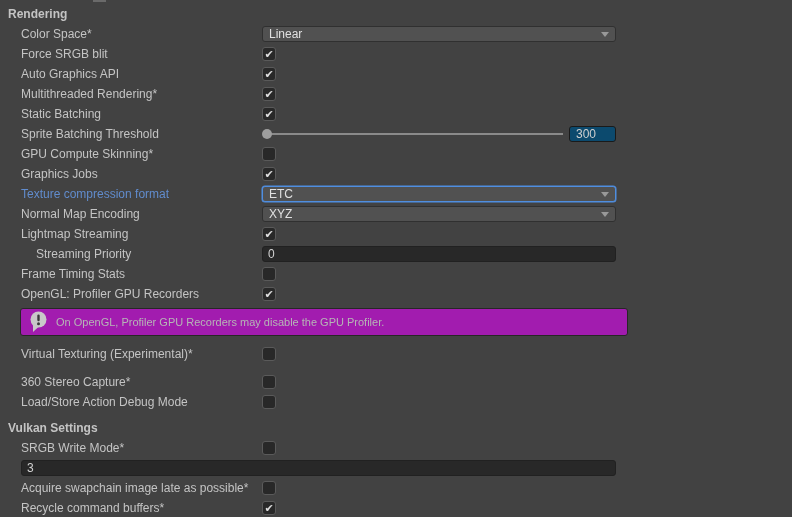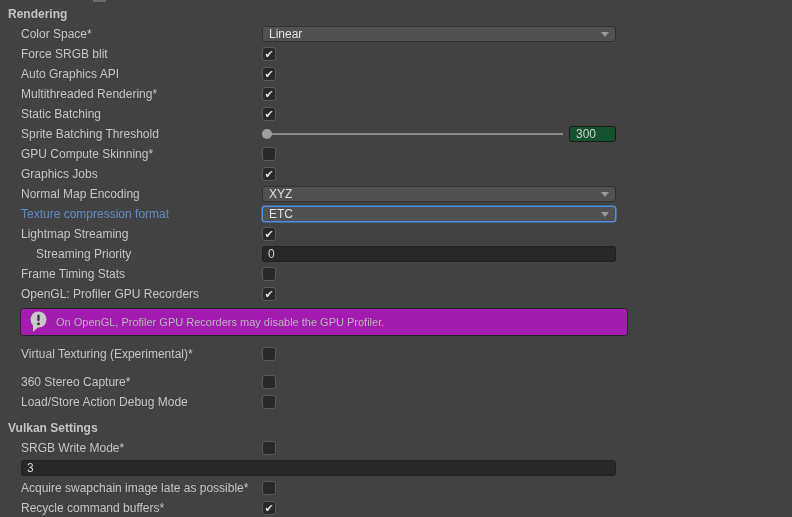--- a/index.html
+++ b/index.html
@@ -29,21 +29,21 @@
   .dropdown .ddvalue{flex:1;overflow:hidden;white-space:nowrap;}
   .caret{width:0;height:0;border-left:4px solid transparent;border-right:4px solid transparent;
     border-top:5px solid #999999;flex:0 0 auto;}
   
   .textfield{flex:1;height:16px;background:#282828;border:1px solid #212121;border-radius:3px;
     box-sizing:border-box;display:flex;align-items:center;padding:0 5px;color:#d2d2d2;min-width:0;}
   
   .slider-area{flex:1;height:16px;position:relative;margin-right:6px;}
   .slider-track{position:absolute;left:4px;right:0;top:7px;height:2px;background:#8a8a8a;}
   .slider-thumb{position:absolute;left:0;top:3px;width:10px;height:10px;border-radius:50%;background:#9e9e9e;}
-  .slider-value{flex:0 0 47px;height:16px;background:#14532d;border:1px solid #1a1a1a;border-radius:3px;
+  .slider-value{flex:0 0 47px;height:16px;background:#0c4a6e;border:1px solid #1a1a1a;border-radius:3px;
     box-sizing:border-box;display:flex;align-items:center;padding:0 6px;color:#cfcfcf;}
   
   .helpbox{margin:4px 4px 8px 20px;height:28px;background:#a21caf;border:1px solid #272727;border-radius:3px;
     box-sizing:border-box;display:flex;align-items:center;padding:0 8px;}
   .helpbox .htext{color:#b6b6b6;font-size:11px;margin-left:8px;}
   .helpicon{flex:0 0 auto;display:flex;align-items:center;}
   .spacer{width:100%;}
 </style>
 </head>
 <body>
@@ -114,33 +114,33 @@
     </div>
     <div class="row">
       <span class="label">Graphics Jobs</span>
       <div class="control">
         <div class="checkbox">
           <span class="mark">✔</span>
         </div>
       </div>
     </div>
     <div class="row">
+      <span class="label blue">Texture compression format</span>
+      <div class="control">
+        <div class="dropdown focused">
+          <span class="ddvalue">ETC</span>
+          <span class="caret"></span>
+        </div>
+      </div>
+    </div>
+    <div class="row">
       <span class="label">Normal Map Encoding</span>
       <div class="control">
         <div class="dropdown">
           <span class="ddvalue">XYZ</span>
-          <span class="caret"></span>
-        </div>
-      </div>
-    </div>
-    <div class="row">
-      <span class="label blue">Texture compression format</span>
-      <div class="control">
-        <div class="dropdown focused">
-          <span class="ddvalue">ETC</span>
           <span class="caret"></span>
         </div>
       </div>
     </div>
     <div class="row">
       <span class="label">Lightmap Streaming</span>
       <div class="control">
         <div class="checkbox">
           <span class="mark">✔</span>
         </div>

